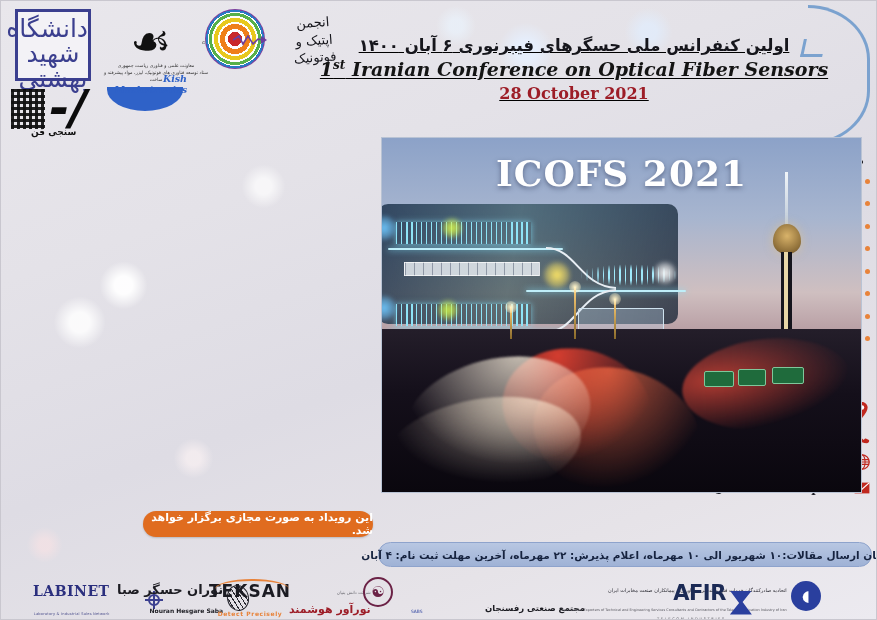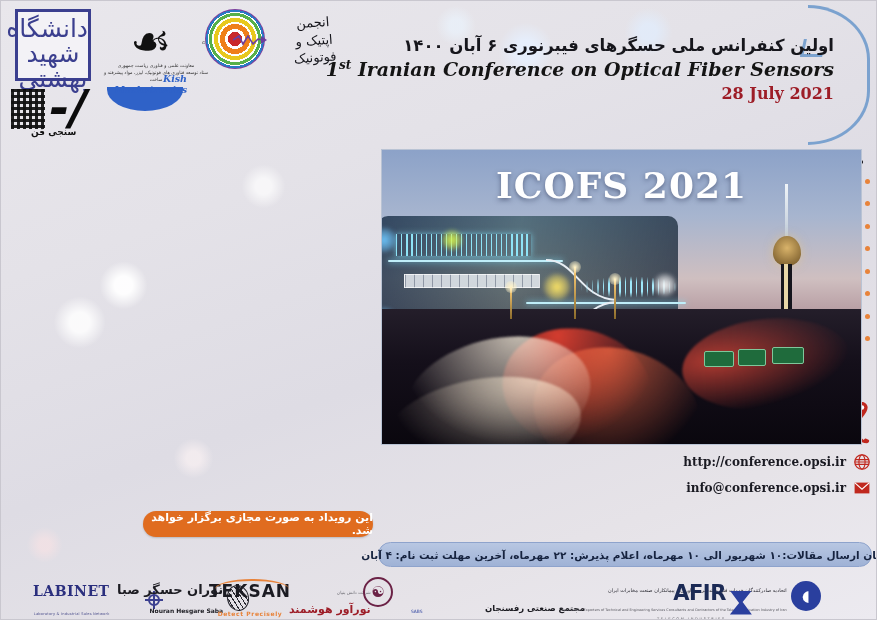--- a/index.html
+++ b/index.html
@@ -79,21 +79,21 @@
 
   
   .swoosh { position:absolute; right: 6px; top: 4px; width: 62px; height: 140px;
      border: 3.5px solid #7ba2cf; border-left: none;
      border-radius: 0 80px 80px 0 / 0 70px 70px 0; }
   .swoosh-notch { position:absolute; right:52px; top:38px; width:22px; height:18px;
      border-left: 3.5px solid #7ba2cf; border-bottom: 3.5px solid #7ba2cf;
      transform: skewX(-12deg); }
 
   
-  .headline { position:absolute; right: 42px; top: 34px; width: 520px; text-align: right; }
+  .headline { position:absolute; right: 42px; top: 34px; width: 520px; text-align: center; text-decoration: underline; }
   .h-fa { font-size: 16.5px; font-weight: bold; color: #16161c; line-height: 1.35;
      direction: rtl; white-space: nowrap; }
   .h-en { font-size: 19px; font-weight: bold; font-style: italic; color: #141414;
      font-family: "DejaVu Serif", "Liberation Serif", serif; direction: ltr;
      margin-top: 1px; white-space: nowrap; }
   .h-en .ord { font-size: 12px; vertical-align: super; }
   .h-date { font-size: 16px; font-weight: bold; color: #9d1d27; direction: ltr;
      font-family: "DejaVu Serif", "Liberation Serif", serif; margin-top: 3px; }
 
   
@@ -120,21 +120,21 @@
      font-size: 12px; }
   .c-label { font-size: 11px; font-weight: bold; color:#1a1a22; }
 
   
   .virtual-banner { position:absolute; left: 142px; top: 510px; width: 230px; height: 26px;
      background: #e06c1f; border-radius: 13px; color:#fff; font-size: 11px;
      font-weight: bold; display:flex; align-items:center; justify-content:center;
      direction: rtl; box-shadow: 0 1px 2px rgba(0,0,0,.18); }
 
   
-  .photo { position:absolute; left: 380px; top: 148px; width: 481px; height: 296px;
+  .photo { position:absolute; left: 380px; top: 136px; width: 481px; height: 356px;
      overflow:hidden; border: 1px solid #b9c3d4;
      background: linear-gradient(#8fa3c6 0%, #9fb0cd 22%, #c2b4bd 40%, #6a6277 55%, #2a2636 70%, #120f18 100%); }
   .sky-glow { position:absolute; left:0; top:0; width:100%; height:56%;
      background: linear-gradient(#8ca2c8 0%, #a7b5cf 40%, #cfbfc0 78%, #b59aa0 100%); }
   .icofs-title { position:absolute; left:0; top: 14px; width: 100%; text-align:center;
      font-family:"DejaVu Serif","Liberation Serif",serif; font-weight:bold;
      font-size: 36px; color:#ffffff; letter-spacing: 1px; direction: ltr;
      text-shadow: 0 2px 5px rgba(40,50,80,.55); }
 
   .chip { position:absolute; left: -4px; top: 66px; width: 300px; height: 120px;
@@ -302,21 +302,21 @@
       <div class="kish-word">Kish Mechatronics</div>
     </div>
   </div>
 
   <div class="swoosh"></div>
   <div class="swoosh-notch"></div>
 
   <div class="headline">
     <div class="h-fa">اولین کنفرانس ملی حسگرهای فیبرنوری ۶ آبان ۱۴۰۰</div>
     <div class="h-en"><span>1</span><span class="ord">st</span> <span>Iranian Conference on Optical Fiber Sensors</span></div>
-    <div class="h-date">28 July 2021</div>
+    <div class="h-date">28 October 2021</div>
   </div>
 
   <div class="topics">
     <div class="topics-title">محورهای کنفرانس:</div>
 
     <div class="topic-row">
       <span class="bullet"></span>
       <span class="topic-text">حسگرهای فیبرنوری  پایش فیزیکی، مکانیکی و الکترو مغناطیسی</span>
     </div>
     <div class="topic-row">

